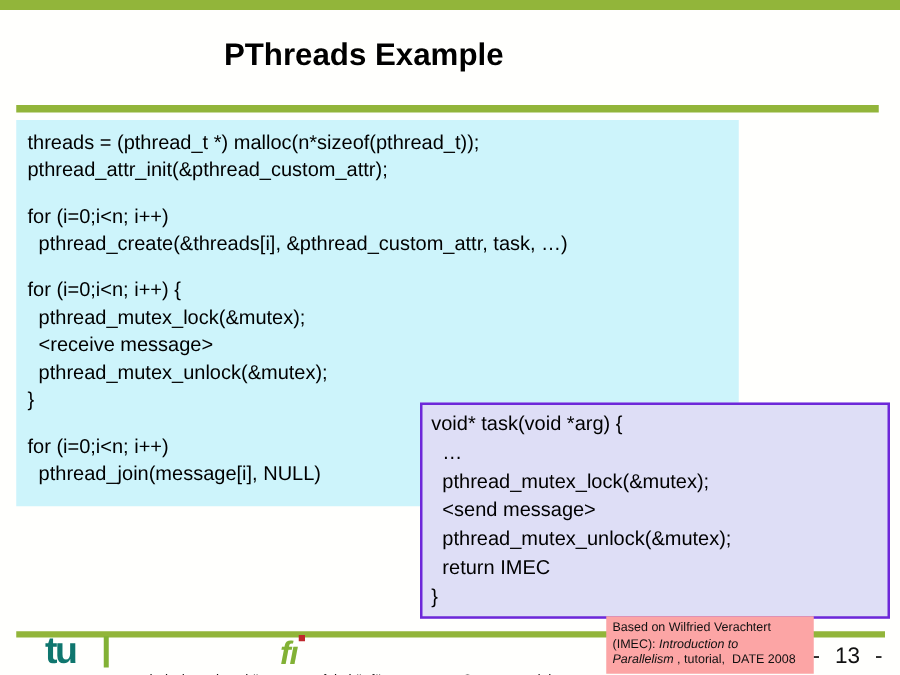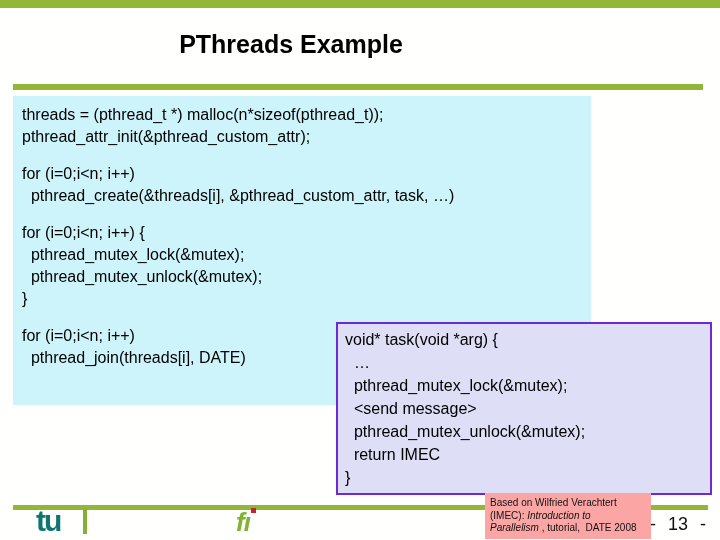--- a/index.html
+++ b/index.html
@@ -22,21 +22,21 @@
             background:#DEDEF6;border:2px solid #6d28d9;box-sizing:border-box;
             padding:4px 0 0 7px;z-index:2;}
   .task-box .code-line{line-height:23px;}
 
   .footer-line{position:absolute;left:13px;top:505px;width:695px;height:5px;background:#92B53A;z-index:1;}
 
   .tu-logo{position:absolute;left:36px;top:506px;width:64px;height:32px;z-index:2;}
   .tu-logo .letters{font-size:30px;font-weight:bold;color:#0f766e;letter-spacing:-2px;line-height:30px;}
   .tu-logo .bar{position:absolute;left:47px;top:3px;width:4px;height:25px;background:#82B135;}
 
-  .fi-logo{position:absolute;left:236px;top:508px;width:26px;height:30px;z-index:2;}
+  .fi-logo{position:absolute;left:224px;top:508px;width:26px;height:30px;z-index:2;}
   .fi-logo .letters{font-size:26px;font-weight:bold;color:#82B135;letter-spacing:-1px;line-height:28px;font-style:italic;}
   .fi-logo .dot{position:absolute;left:15px;top:0px;width:5px;height:5px;background:#C0272D;}
 
   .footer-text{position:absolute;top:512px;font-size:11px;line-height:13px;color:#111;z-index:2;white-space:pre;}
   .ft-uni{left:105px;}
   .ft-fac{left:258px;}
   .ft-copy{left:370px;}
 
   .note-box{position:absolute;left:485px;top:493px;width:166px;height:46px;
             background:#fca5a5;box-sizing:border-box;padding:4px 4px 0 5px;z-index:3;}
@@ -62,26 +62,27 @@
       <div class="code-line">threads = (pthread_t *) malloc(n*sizeof(pthread_t));</div>
       <div class="code-line">pthread_attr_init(&amp;pthread_custom_attr);</div>
     </div>
     <div class="code-block">
       <div class="code-line">for (i=0;i&lt;n; i++)</div>
       <div class="code-line">  pthread_create(&amp;threads[i], &amp;pthread_custom_attr, task, …)</div>
     </div>
     <div class="code-block">
       <div class="code-line">for (i=0;i&lt;n; i++) {</div>
       <div class="code-line">  pthread_mutex_lock(&amp;mutex);</div>
+      <div class="code-line">  &lt;receive message&gt;</div>
       <div class="code-line">  pthread_mutex_unlock(&amp;mutex);</div>
       <div class="code-line">}</div>
     </div>
     <div class="code-block">
       <div class="code-line">for (i=0;i&lt;n; i++)</div>
-      <div class="code-line">  pthread_join(threads[i], DATE)</div>
+      <div class="code-line">  pthread_join(message[i], NULL)</div>
     </div>
   </div>
 
   <div class="task-box">
     <div class="code-line">void* task(void *arg) {</div>
     <div class="code-line">  …</div>
     <div class="code-line">  pthread_mutex_lock(&amp;mutex);</div>
     <div class="code-line">  &lt;send message&gt;</div>
     <div class="code-line">  pthread_mutex_unlock(&amp;mutex);</div>
     <div class="code-line">  return IMEC</div>

